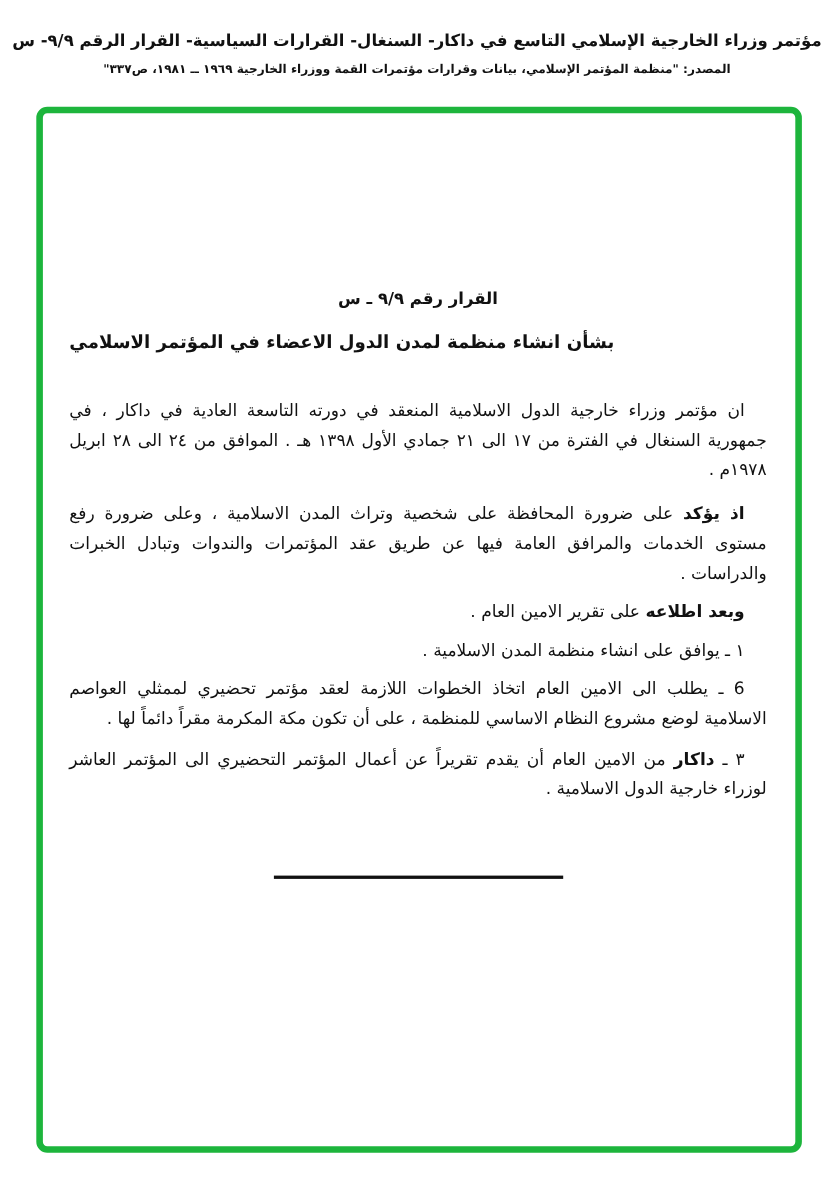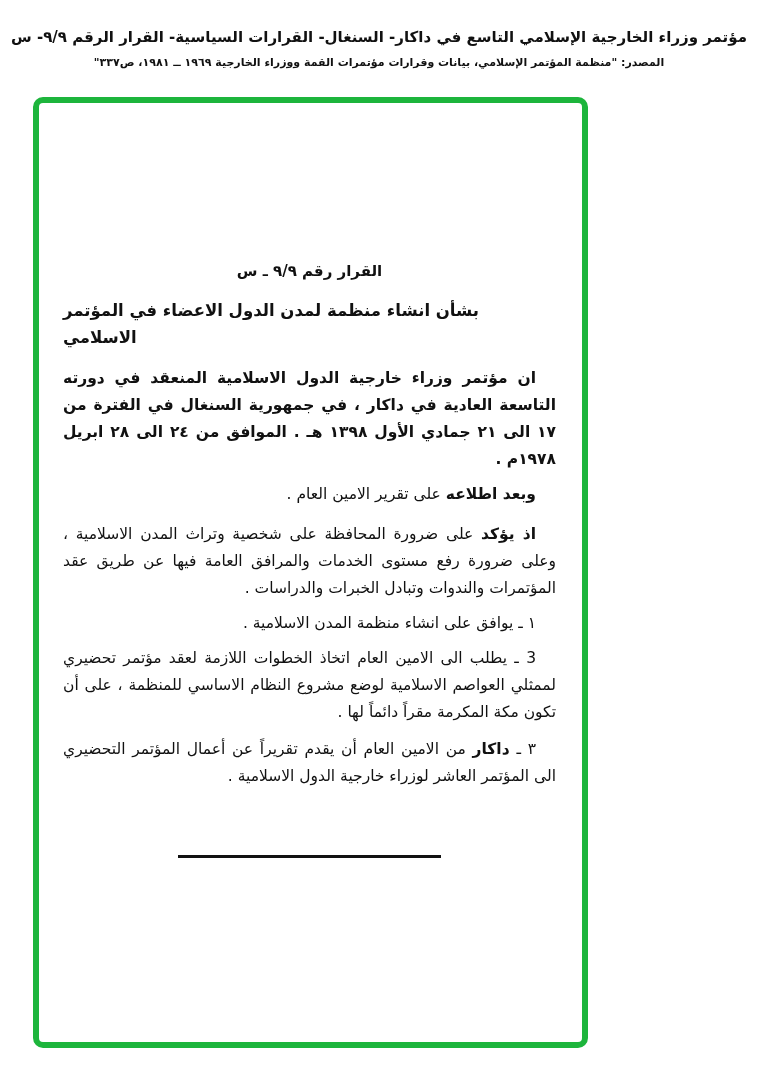--- a/index.html
+++ b/index.html
@@ -23,21 +23,21 @@
   .header-line2 {
     font-weight: bold;
     font-size: 11px;
     line-height: 15px;
     margin-top: 7px;
   }
   .frame {
     position: absolute;
     left: 33px;
     top: 97px;
-    width: 555px;
+    width: 696px;
     height: 951px;
     box-sizing: border-box;
     border: 6px solid #1db53c;
     border-radius: 10px;
     background: #ffffff;
   }
   .content {
     padding: 155px 26px 0 24px;
     direction: rtl;
   }
@@ -55,21 +55,21 @@
     margin-top: 12px;
   }
   .para {
     margin: 0;
     font-size: 15.5px;
     line-height: 27px;
     text-align: justify;
     text-indent: 20px;
   }
   .para .bold { font-weight: bold; }
-  .mt-p1 { margin-top: 14px; font-weight: bold; }
+  .mt-p1 { margin-top: 36px; }
   .mt-p2 { margin-top: 13px; }
   .mt-p3 { margin-top: 8px; }
   .mt-i1 { margin-top: 8px; }
   .mt-i2 { margin-top: 8px; }
   .mt-i3 { margin-top: 10px; }
   .separator {
     width: 263px;
     height: 3px;
     background: #111111;
     margin: 65px auto 0 auto;
@@ -87,27 +87,27 @@
 
   <div class="frame" style="border-color: rgb(29, 181, 60);">
     <div class="content">
 
       <div class="doc-title">القرار رقم ٩/٩ ـ س</div>
 
       <div class="doc-subtitle">بشأن انشاء منظمة لمدن الدول الاعضاء في المؤتمر الاسلامي</div>
 
       <p class="para mt-p1">ان مؤتمر وزراء خارجية الدول الاسلامية المنعقد في دورته التاسعة العادية في داكار ، في جمهورية السنغال في الفترة من ١٧ الى ٢١ جمادي الأول ١٣٩٨ هـ . الموافق من ٢٤ الى ٢٨ ابريل ١٩٧٨م .</p>
 
+      <p class="para mt-p2"><span class="bold">اذ يؤكد</span><span> على ضرورة المحافظة على شخصية وتراث المدن الاسلامية ، وعلى ضرورة رفع مستوى الخدمات والمرافق العامة فيها عن طريق عقد المؤتمرات والندوات وتبادل الخبرات والدراسات .</span></p>
+
       <p class="para mt-p3"><span class="bold">وبعد اطلاعه</span><span> على تقرير الامين العام .</span></p>
-
-      <p class="para mt-p2"><span class="bold">اذ يؤكد</span><span> على ضرورة المحافظة على شخصية وتراث المدن الاسلامية ، وعلى ضرورة رفع مستوى الخدمات والمرافق العامة فيها عن طريق عقد المؤتمرات والندوات وتبادل الخبرات والدراسات .</span></p>
 
       <p class="para mt-i1">١ ـ يوافق على انشاء منظمة المدن الاسلامية .</p>
 
-      <p class="para mt-i2">3 ـ يطلب الى الامين العام اتخاذ الخطوات اللازمة لعقد مؤتمر تحضيري لممثلي العواصم الاسلامية لوضع مشروع النظام الاساسي للمنظمة ، على أن تكون مكة المكرمة مقراً دائماً لها .</p>
+      <p class="para mt-i2">6 ـ يطلب الى الامين العام اتخاذ الخطوات اللازمة لعقد مؤتمر تحضيري لممثلي العواصم الاسلامية لوضع مشروع النظام الاساسي للمنظمة ، على أن تكون مكة المكرمة مقراً دائماً لها .</p>
 
       <p class="para mt-i3"><span>٣ ـ </span><span class="bold">داكار</span><span> من الامين العام أن يقدم تقريراً عن أعمال المؤتمر التحضيري الى المؤتمر العاشر لوزراء خارجية الدول الاسلامية .</span></p>
 
       <div class="separator" style="background-color: rgb(17, 17, 17);"></div>
 
     </div>
   </div>
 
 </div>
 

